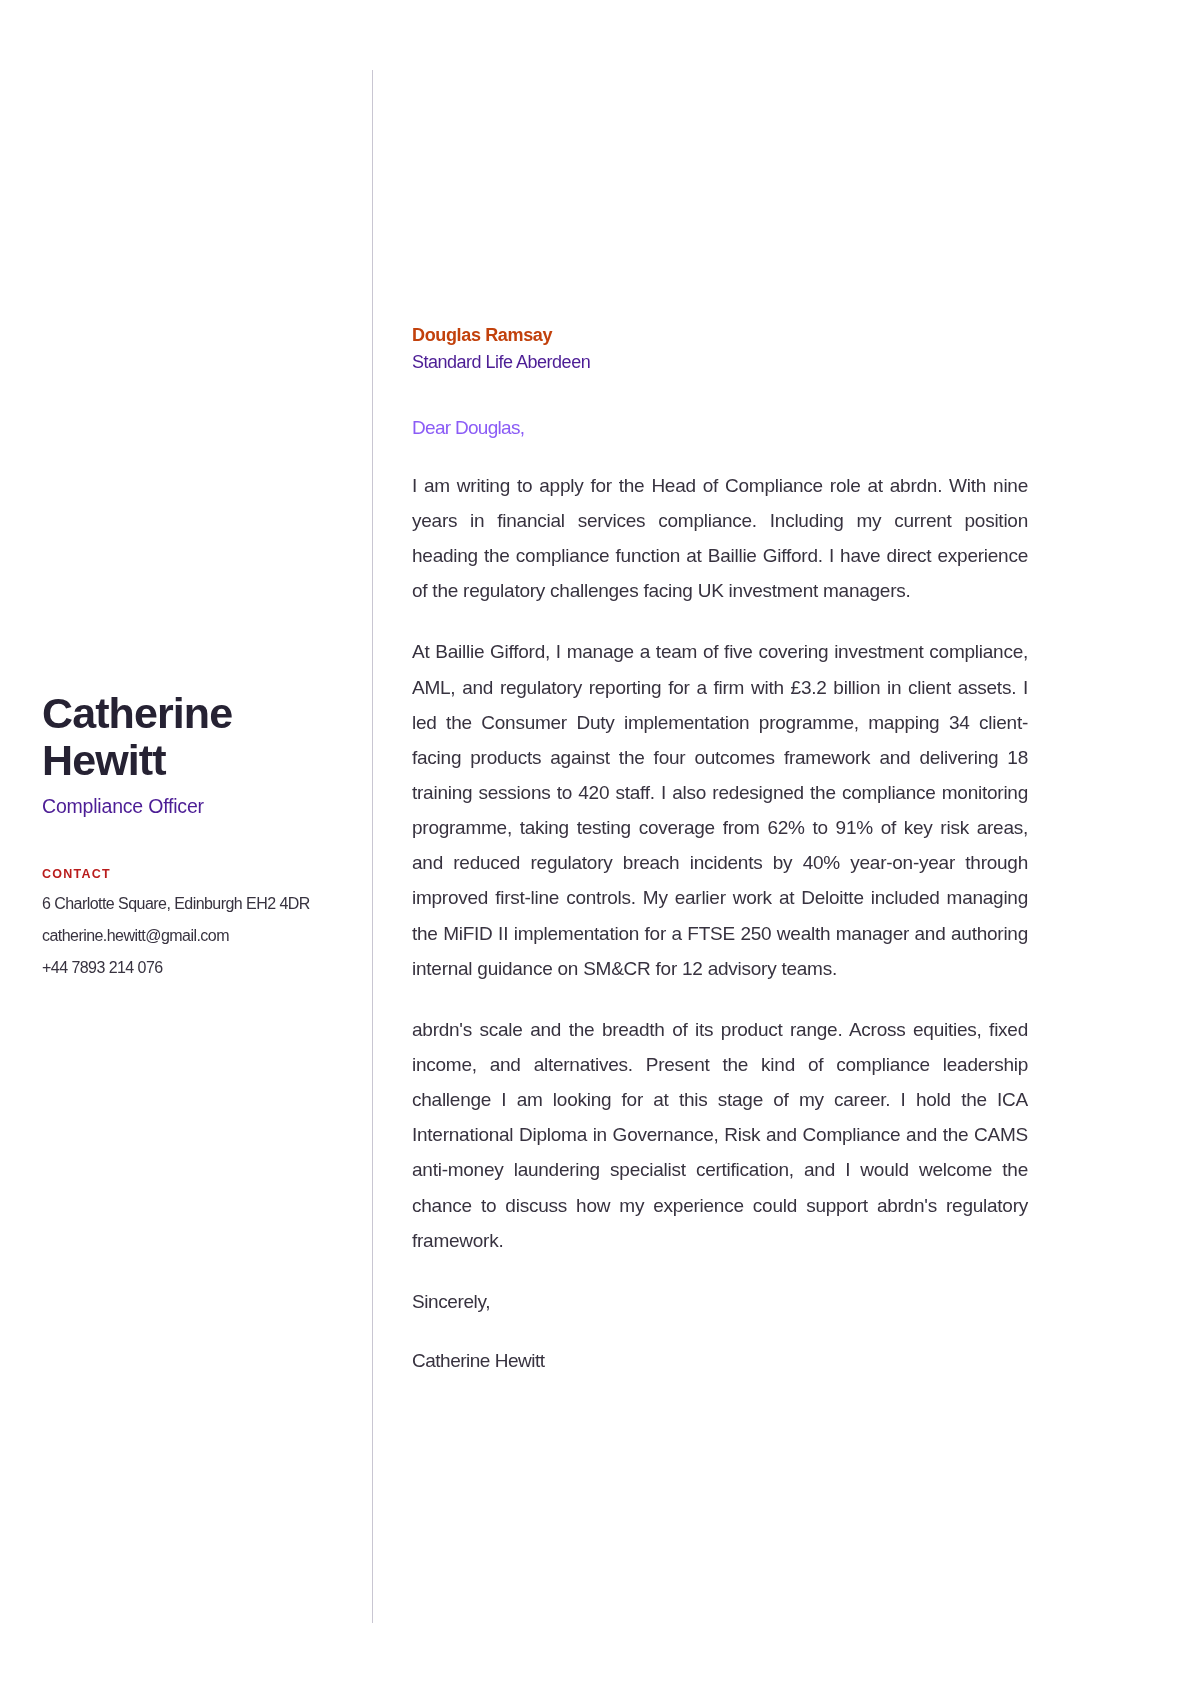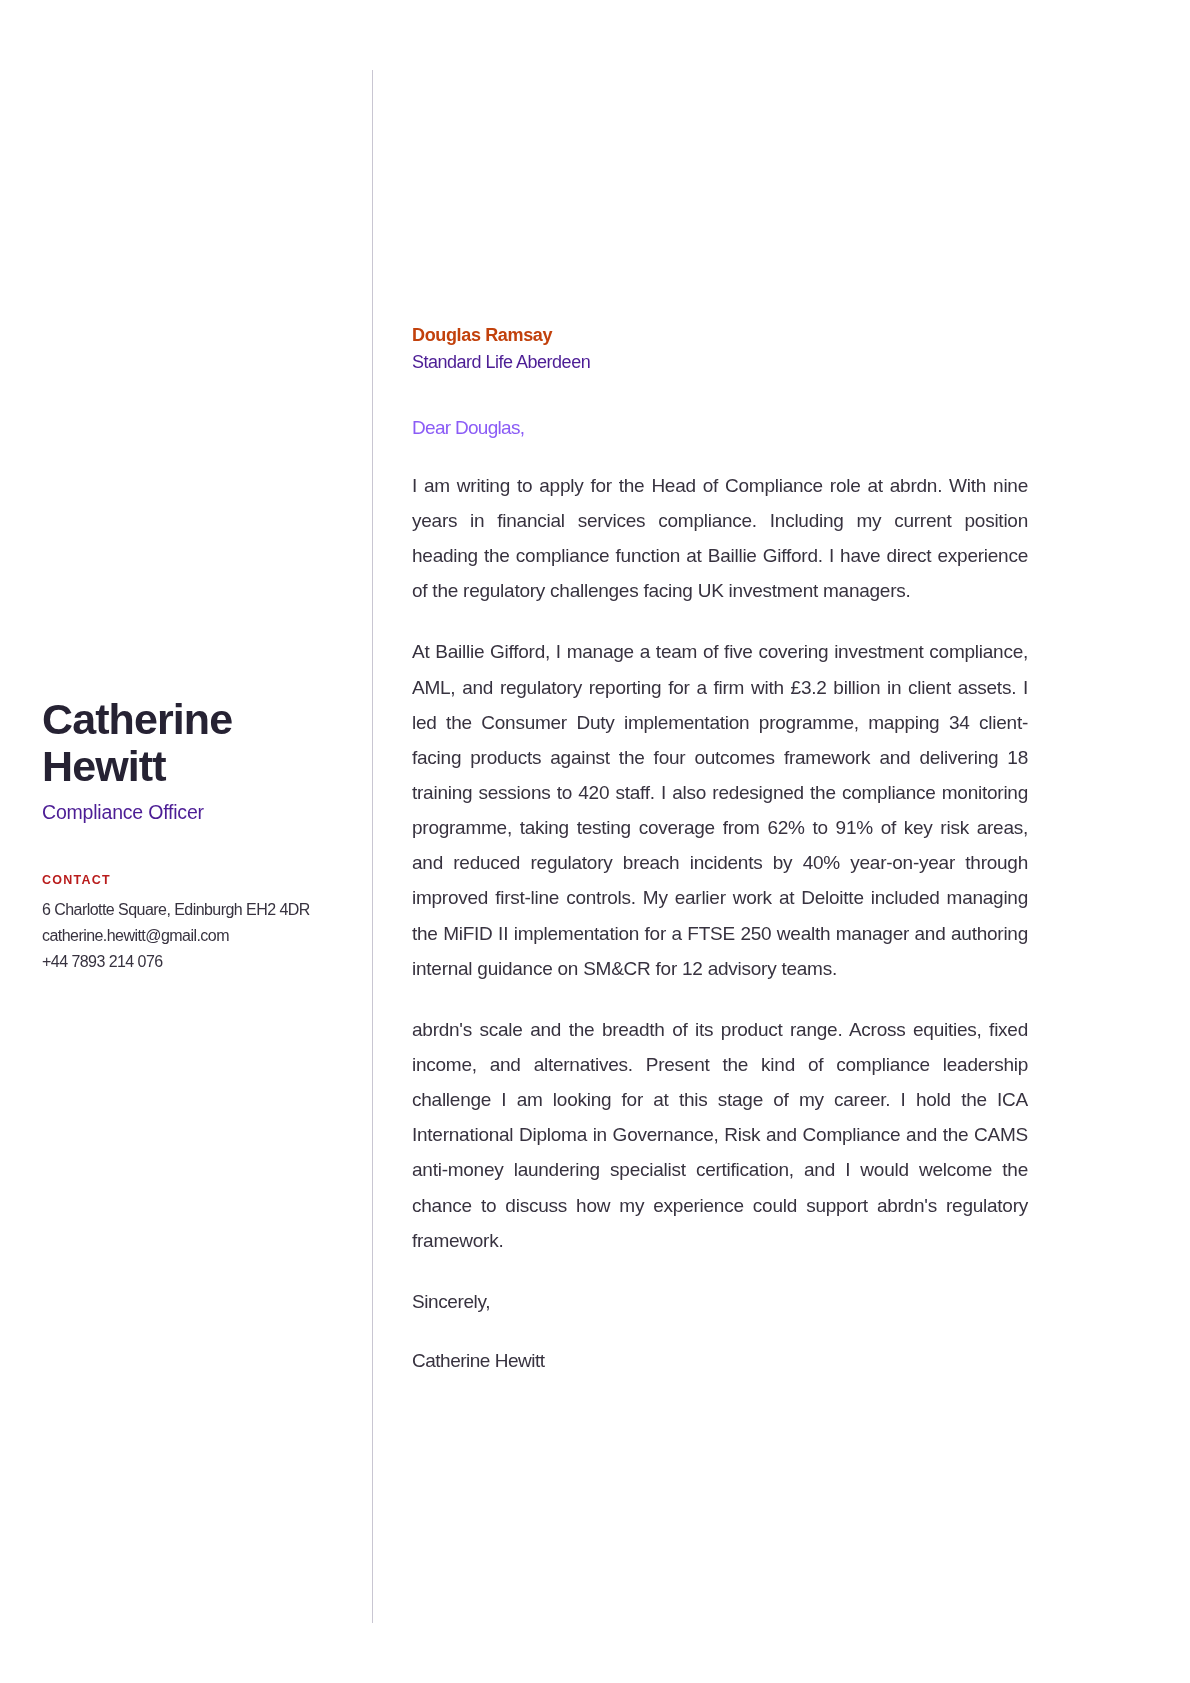--- a/index.html
+++ b/index.html
@@ -67,21 +67,21 @@
 
   .section-line {
     font-size: 16px;
     line-height: 1.62;
     color: #37323f;
     letter-spacing: -0.55px;
     margin: 0;
     word-wrap: break-word;
   }
 
-  .contact-lines .section-line + .section-line { }
+  .contact-lines .section-line + .section-line { margin-top: 6px; }
 
   
   .divider {
     width: 1px;
     flex: 0 0 1px;
     background: #c9c6d2;
     margin-right: 39px;
     align-self: stretch;
   }
 

